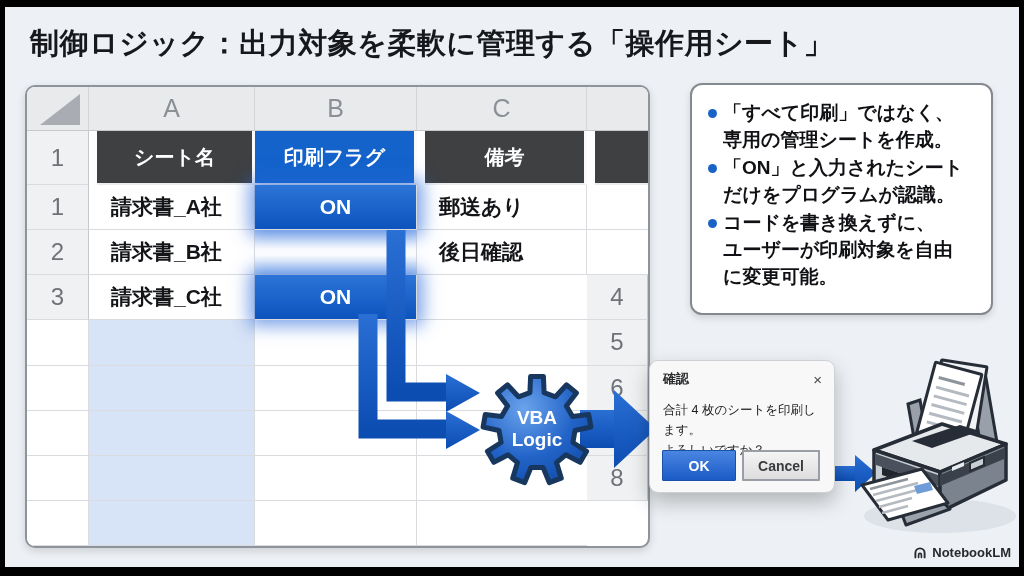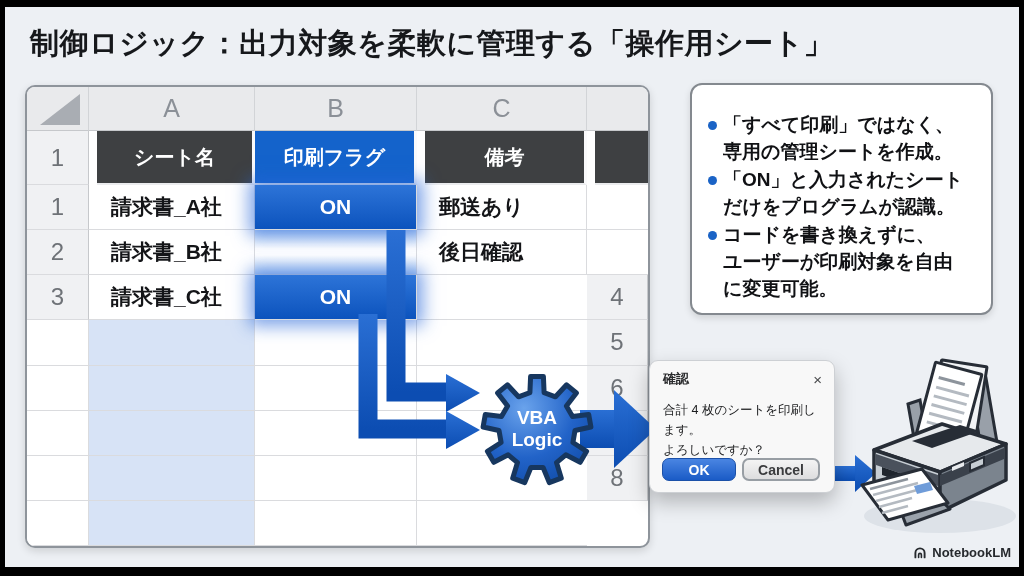--- a/index.html
+++ b/index.html
@@ -34,40 +34,40 @@
   .c-flag { justify-content:center; font-size:21px; font-weight:700; color:#fff; }
   .c-flag.on { position:relative; z-index:2; background:linear-gradient(180deg,#2d74d8,#0c53bd);
                box-shadow:0 0 16px 6px rgba(38,102,216,.6); }
   .c-flag.between { background:linear-gradient(180deg,rgba(147,188,240,.6),rgba(255,255,255,0) 42%,
                     rgba(255,255,255,0) 58%,rgba(147,188,240,.6)); }
   .c-flag.shaded { background:#d7e3f6; }
 
   
   .notes { position:absolute; left:690px; top:83px; width:303px; height:232px; z-index:2;
            background:#fff; border:2px solid #84898f; border-radius:12px;
-           box-shadow:0 3px 7px rgba(0,0,0,.13); padding:27px 10px 0 13px; list-style:none; }
+           box-shadow:0 3px 7px rgba(0,0,0,.13); padding:15px 10px 0 13px; list-style:none; }
   .notes li { position:relative; padding-left:18px; font-size:19px; font-weight:700; color:#101114;
               line-height:1.42; white-space:pre-line; margin-bottom:1px; }
   .notes li::before { content:""; position:absolute; left:3px; top:9px; width:9px; height:9px;
                       border-radius:50%; background:#1a63c6; }
 
   
   .overlay { position:absolute; left:0; top:0; z-index:3; pointer-events:none; }
 
   
   .dialog { position:absolute; left:649px; top:360px; width:186px; height:133px; z-index:5;
             background:#f8f8f8; border:1px solid #cdd0d4; border-radius:9px;
             box-shadow:0 9px 20px rgba(0,0,0,.25); }
   .dlg-titlebar { display:flex; justify-content:space-between; align-items:center; padding:9px 12px 0 13px; }
   .dlg-title { font-size:13px; font-weight:700; color:#2b2c2e; }
   .dlg-close { font-size:15px; color:#4a4b4d; line-height:1; cursor:default; }
   .dlg-body { padding:12px 12px 0 13px; font-size:12.5px; font-weight:500; color:#1c1d1f;
               line-height:1.6; white-space:pre-line; }
   .dlg-buttons { position:absolute; left:12px; right:14px; bottom:11px; display:flex; justify-content:space-between; }
-  .btn { height:23px; border-radius:7px; font-size:14px; font-weight:700;
+  .btn { height:31px; border-radius:1px; font-size:14px; font-weight:700;
          display:flex; align-items:center; justify-content:center; }
   .btn-ok { width:74px; background:linear-gradient(180deg,#4a85e2,#1a5bc6); border:1px solid #1b50a8; color:#fff; }
   .btn-cancel { width:78px; background:linear-gradient(180deg,#f4f4f4,#ddddde); border:2px solid #989ea4; color:#3a3b3d; }
 
   
   .printer { position:absolute; left:852px; top:354px; z-index:4; }
 
   
   .brand { position:absolute; top:545px; left:0; right:13px; z-index:6; display:flex;
            justify-content:flex-end; align-items:center; gap:5px; color:#26292d;

